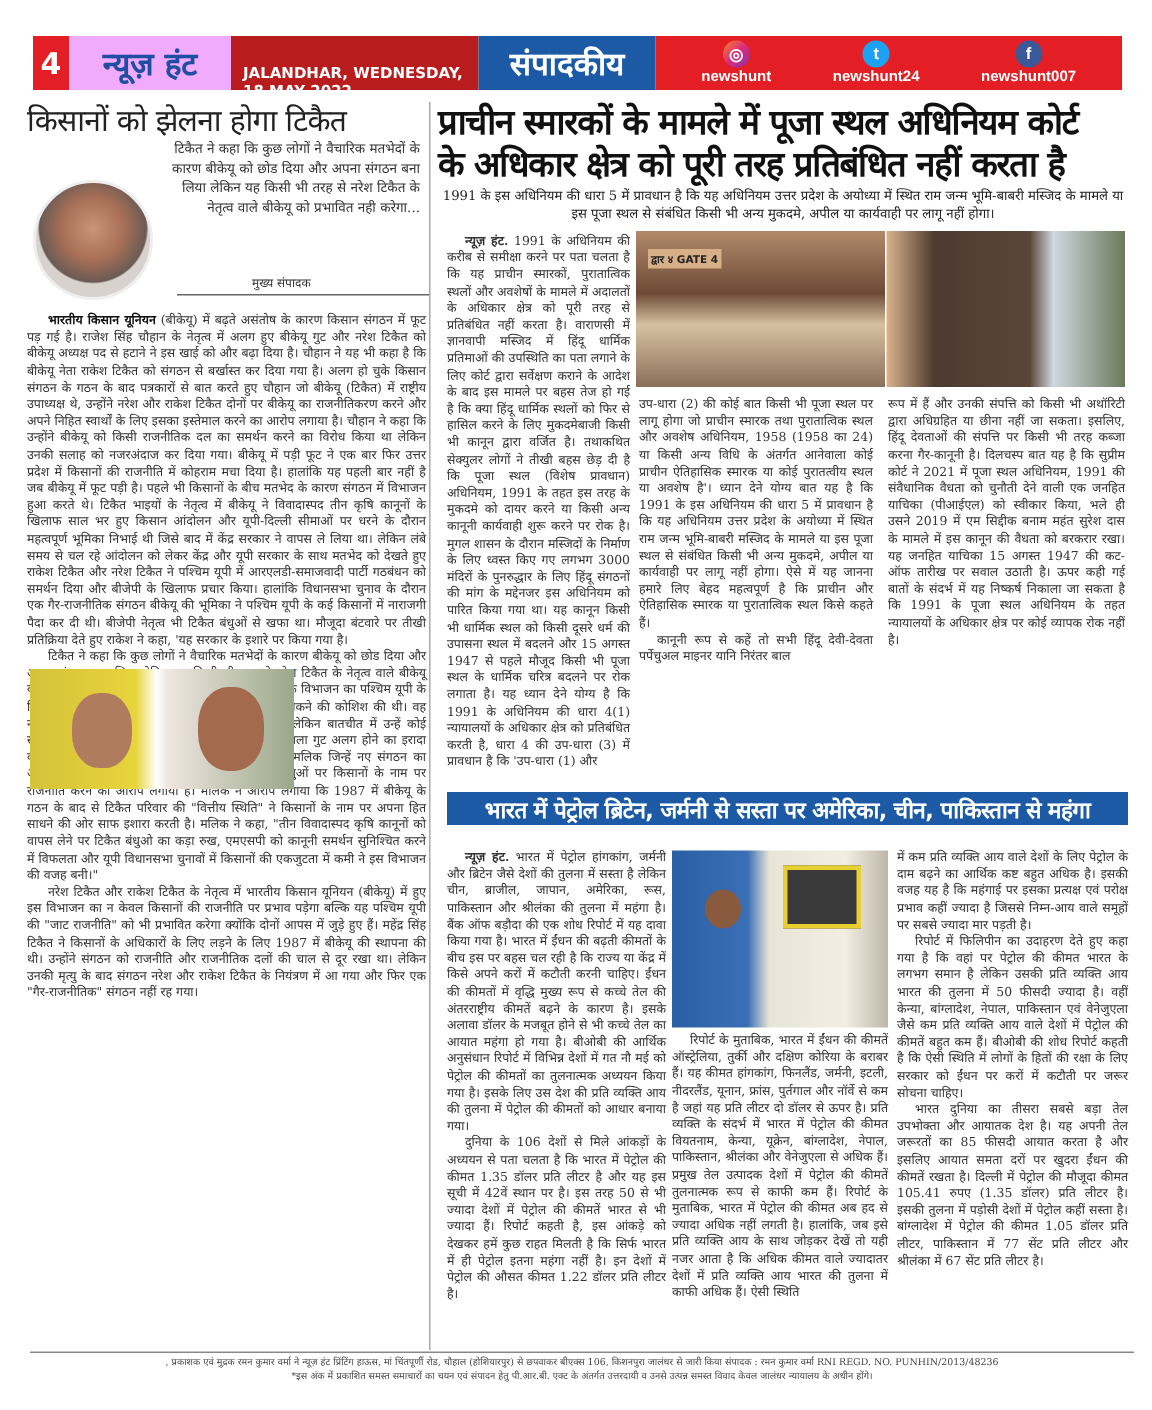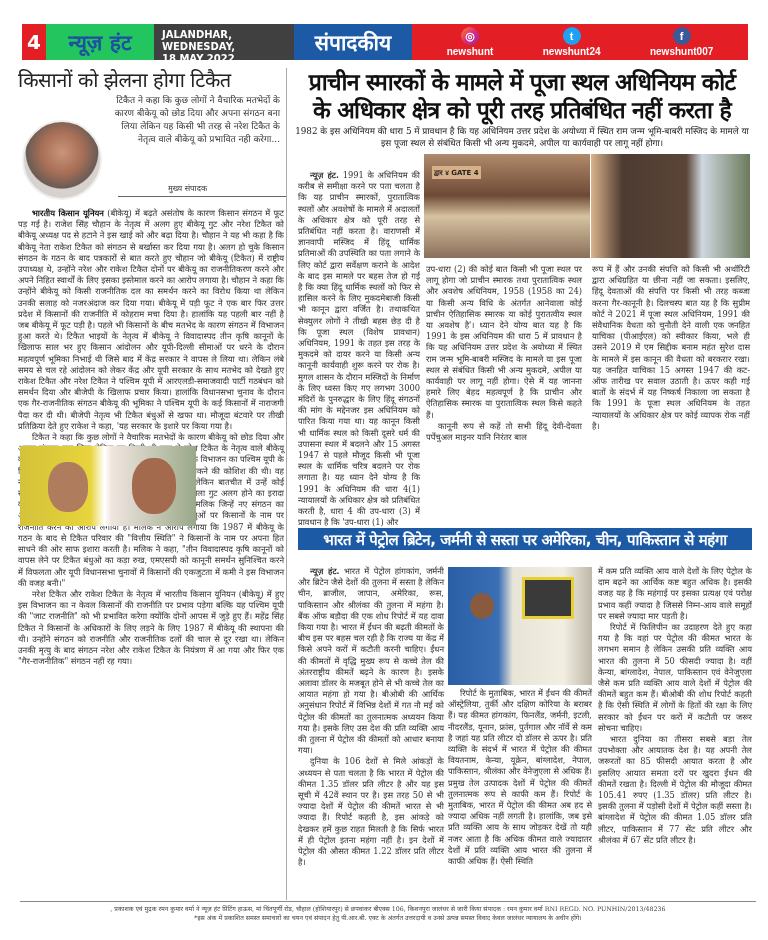--- a/index.html
+++ b/index.html
@@ -1,20 +1,20 @@
 <!DOCTYPE html>
 <html><head>
 <meta charset="utf-8">
 <style>
 *{box-sizing:border-box;margin:0;padding:0}
 body{width:768px;height:940px;background:#fff;font-family:"DejaVu Serif",serif;color:#222;position:relative;overflow:hidden}
 .masthead{position:absolute;left:22px;top:24px;width:726px;height:36px;display:flex}
 .pgnum{width:24px;background:#e31e24;color:#fff;font:bold 20px "DejaVu Sans",sans-serif;display:flex;align-items:center;justify-content:center}
-.brand{width:108px;color:#1f4ea3;font:bold 21px "DejaVu Sans",sans-serif;display:flex;align-items:center;justify-content:center;background:#22c55e}
-.dateline{width:140px;background:#404040;color:#fff;font:bold 10px "DejaVu Sans",sans-serif;line-height:12px;padding:5px 0 0 8px}
+.brand{width:108px;color:#1f4ea3;font:bold 21px "DejaVu Sans",sans-serif;display:flex;align-items:center;justify-content:center;background:#f0abfc}
+.dateline{width:165px;background:#b91c1c;color:#fff;font:bold 10px "DejaVu Sans",sans-serif;line-height:12px;padding:20px 0 0 8px}
 .section{width:118px;background:#1c5aa6;color:#ffffff;font:bold 21px "DejaVu Sans",sans-serif;display:flex;align-items:center;justify-content:center}
 .social{flex:1;background:#e31e24;display:flex;justify-content:space-around;align-items:center;padding:0 10px}
 .soc{display:flex;flex-direction:column;align-items:center;color:#fff;font:bold 10px "Liberation Sans",sans-serif}
 .soc .ic{width:18px;height:18px;border-radius:50%;display:flex;align-items:center;justify-content:center;font:bold 11px "Liberation Sans",sans-serif;color:#fff;margin-bottom:1px}
 .ic.ig{background:linear-gradient(135deg,#f58529,#dd2a7b,#8134af)}
 .ic.tw{background:#1da1f2}
 .ic.fb{background:#3b5998}
 .left{position:absolute;left:18px;top:68px;width:266px}
 .vline{position:absolute;left:286px;top:68px;width:1px;height:832px;background:#aaa}
 .h-kicker{color:#1c5aa6;font:bold 19px "DejaVu Sans",sans-serif;line-height:22px;white-space:nowrap}
@@ -25,21 +25,21 @@
 .author-bar{position:absolute;left:74px;top:66px;width:196px;height:20px;background:#e31e24;color:#fff;font:bold 13px "DejaVu Sans",sans-serif;display:flex;align-items:center;justify-content:center}
 .author-role{position:absolute;left:150px;top:88px;font-size:8px;color:#333}
 .author-rule{position:absolute;left:100px;top:102px;width:168px;height:1px;background:#666}
 .body{font-size:8.3px;line-height:11.2px;text-align:justify;color:#333}
 .body p{text-indent:14px}
 .body b{color:#111}
 .photo2{float:left;width:176px;height:80px;margin:4px 6px 2px 0;background:linear-gradient(90deg,#d4c23a 0,#e8d43c 40%,#fff 48%,#f0e6e0 52%,#9aa88a 100%);position:relative}
 .photo2:before{content:"";position:absolute;left:28px;top:16px;width:40px;height:50px;border-radius:45%;background:#b07c5e}
 .photo2:after{content:"";position:absolute;left:112px;top:12px;width:44px;height:56px;border-radius:45%;background:#a46a4e}
 .right{position:absolute;left:292px;top:68px;width:460px}
-.big-h{font:bold 23px "DejaVu Sans",sans-serif;line-height:28px;color:#111;text-align:center;letter-spacing:-0.8px;white-space:nowrap}
+.big-h{font:bold 23px "DejaVu Sans",sans-serif;line-height:28px;color:#111;text-align:left;letter-spacing:-0.8px;white-space:nowrap}
 .sub{font-size:8.8px;line-height:12px;text-align:center;color:#222;margin-top:1px}
 .cols3{position:relative;height:418px;margin-top:2px}
 .col{position:absolute;font-size:8.3px;line-height:11.2px;text-align:justify;color:#333}
 .col p{text-indent:12px}
 .photo1{position:absolute;left:132px;top:3px;width:326px;height:104px;display:flex;gap:1px}
 .photo1 .a{flex:1.05;background:linear-gradient(180deg,#b08a6a 0,#6e4a36 40%,#d6c2a0 60%,#8a6f5a 100%);position:relative}
 .photo1 .b{flex:1;background:linear-gradient(90deg,#d9b48c 0,#4d3a30 20%,#5b4538 60%,#cfd7e0 70%,#6a7a5a 100%)}
 .gate-label{position:absolute;left:8px;top:12px;font:bold 7px "DejaVu Sans",sans-serif;color:#222;background:#d8b088;padding:2px}
 .band{position:absolute;left:298px;top:528px;width:454px;height:22px;background:#1c5aa6;color:#fff;font:bold 15px "DejaVu Sans",sans-serif;display:flex;align-items:center;justify-content:center;letter-spacing:-0.4px;white-space:nowrap}
 .petrol-wrap{position:absolute;left:298px;top:564px;width:454px;height:346px}
@@ -89,29 +89,29 @@
     <p><span>नरेश टिकैत और राकेश टिकैत के नेतृत्व में भारतीय किसान यूनियन (बीकेयू) में हुए इस विभाजन का न केवल किसानों की राजनीति पर प्रभाव पड़ेगा बल्कि यह पश्चिम यूपी की "जाट राजनीति" को भी प्रभावित करेगा क्योंकि दोनों आपस में जुड़े हुए हैं। महेंद्र सिंह टिकैत ने किसानों के अधिकारों के लिए लड़ने के लिए 1987 में बीकेयू की स्थापना की थी। उन्होंने संगठन को राजनीति और राजनीतिक दलों की चाल से दूर रखा था। लेकिन उनकी मृत्यु के बाद संगठन नरेश और राकेश टिकैत के नियंत्रण में आ गया और फिर एक "गैर-राजनीतिक" संगठन नहीं रह गया।</span></p>
   </div>
 </article>
 <div class="photo2" style="position:absolute;left:20px;top:446px;float:none;margin:0"></div>
 
 <div class="vline"></div>
 
 <article class="right">
   <div class="big-h">प्राचीन स्मारकों के मामले में पूजा स्थल अधिनियम कोर्ट</div>
   <div class="big-h">के अधिकार क्षेत्र को पूरी तरह प्रतिबंधित नहीं करता है</div>
-  <div class="sub">1982 के इस अधिनियम की धारा 5 में प्रावधान है कि यह अधिनियम उत्तर प्रदेश के अयोध्या में स्थित राम जन्म भूमि-बाबरी मस्जिद के मामले या इस पूजा स्थल से संबंधित किसी भी अन्य मुकदमे, अपील या कार्यवाही पर लागू नहीं होगा।</div>
+  <div class="sub">1991 के इस अधिनियम की धारा 5 में प्रावधान है कि यह अधिनियम उत्तर प्रदेश के अयोध्या में स्थित राम जन्म भूमि-बाबरी मस्जिद के मामले या इस पूजा स्थल से संबंधित किसी भी अन्य मुकदमे, अपील या कार्यवाही पर लागू नहीं होगा।</div>
   <div class="cols3">
     <div class="photo1">
       <div class="a">
           <span class="gate-label">द्वार ४ GATE 4</span>
         </div>
       <div class="b"></div>
     </div>
-    <div class="col" style="left:6px;top:19px;width:122px">
+    <div class="col" style="left:6px;top:4px;width:122px">
       <p><b>न्यूज़ हंट.</b> <span>1991 के अधिनियम की करीब से समीक्षा करने पर पता चलता है कि यह प्राचीन स्मारकों, पुरातात्विक स्थलों और अवशेषों के मामले में अदालतों के अधिकार क्षेत्र को पूरी तरह से प्रतिबंधित नहीं करता है। वाराणसी में ज्ञानवापी मस्जिद में हिंदू धार्मिक प्रतिमाओं की उपस्थिति का पता लगाने के लिए कोर्ट द्वारा सर्वेक्षण कराने के आदेश के बाद इस मामले पर बहस तेज हो गई है कि क्या हिंदू धार्मिक स्थलों को फिर से हासिल करने के लिए मुकदमेबाजी किसी भी कानून द्वारा वर्जित है। तथाकथित सेक्युलर लोगों ने तीखी बहस छेड़ दी है कि पूजा स्थल (विशेष प्रावधान) अधिनियम, 1991 के तहत इस तरह के मुकदमे को दायर करने या किसी अन्य कानूनी कार्यवाही शुरू करने पर रोक है। मुगल शासन के दौरान मस्जिदों के निर्माण के लिए ध्वस्त किए गए लगभग 3000 मंदिरों के पुनरुद्धार के लिए हिंदू संगठनों की मांग के मद्देनजर इस अधिनियम को पारित किया गया था। यह कानून किसी भी धार्मिक स्थल को किसी दूसरे धर्म की उपासना स्थल में बदलने और 15 अगस्त 1947 से पहले मौजूद किसी भी पूजा स्थल के धार्मिक चरित्र बदलने पर रोक लगाता है। यह ध्यान देने योग्य है कि 1991 के अधिनियम की धारा 4(1) न्यायालयों के अधिकार क्षेत्र को प्रतिबंधित करती है, धारा 4 की उप-धारा (3) में प्रावधान है कि 'उप-धारा (1) और</span></p>
     </div>
     <div class="col" style="left:134px;top:113px;width:156px">
       <p style="text-indent:0">उप-धारा (2) की कोई बात किसी भी पूजा स्थल पर लागू होगा जो प्राचीन स्मारक तथा पुरातात्विक स्थल और अवशेष अधिनियम, 1958 (1958 का 24) या किसी अन्य विधि के अंतर्गत आनेवाला कोई प्राचीन ऐतिहासिक स्मारक या कोई पुरातत्वीय स्थल या अवशेष है'। ध्यान देने योग्य बात यह है कि 1991 के इस अधिनियम की धारा 5 में प्रावधान है कि यह अधिनियम उत्तर प्रदेश के अयोध्या में स्थित राम जन्म भूमि-बाबरी मस्जिद के मामले या इस पूजा स्थल से संबंधित किसी भी अन्य मुकदमे, अपील या कार्यवाही पर लागू नहीं होगा। ऐसे में यह जानना हमारे लिए बेहद महत्वपूर्ण है कि प्राचीन और ऐतिहासिक स्मारक या पुरातात्विक स्थल किसे कहते हैं।</p>
       <p>कानूनी रूप से कहें तो सभी हिंदू देवी-देवता पर्पेचुअल माइनर यानि निरंतर बाल</p>
     </div>
     <div class="col" style="left:300px;top:113px;width:158px">
       <p style="text-indent:0">रूप में हैं और उनकी संपत्ति को किसी भी अथॉरिटी द्वारा अधिग्रहित या छीना नहीं जा सकता। इसलिए, हिंदू देवताओं की संपत्ति पर किसी भी तरह कब्जा करना गैर-कानूनी है। दिलचस्प बात यह है कि सुप्रीम कोर्ट ने 2021 में पूजा स्थल अधिनियम, 1991 की संवैधानिक वैधता को चुनौती देने वाली एक जनहित याचिका (पीआईएल) को स्वीकार किया, भले ही उसने 2019 में एम सिद्दीक बनाम महंत सुरेश दास के मामले में इस कानून की वैधता को बरकरार रखा। यह जनहित याचिका 15 अगस्त 1947 की कट-ऑफ तारीख पर सवाल उठाती है। ऊपर कही गई बातों के संदर्भ में यह निष्कर्ष निकाला जा सकता है कि 1991 के पूजा स्थल अधिनियम के तहत न्यायालयों के अधिकार क्षेत्र पर कोई व्यापक रोक नहीं है।</p>
     </div>
   </div>

